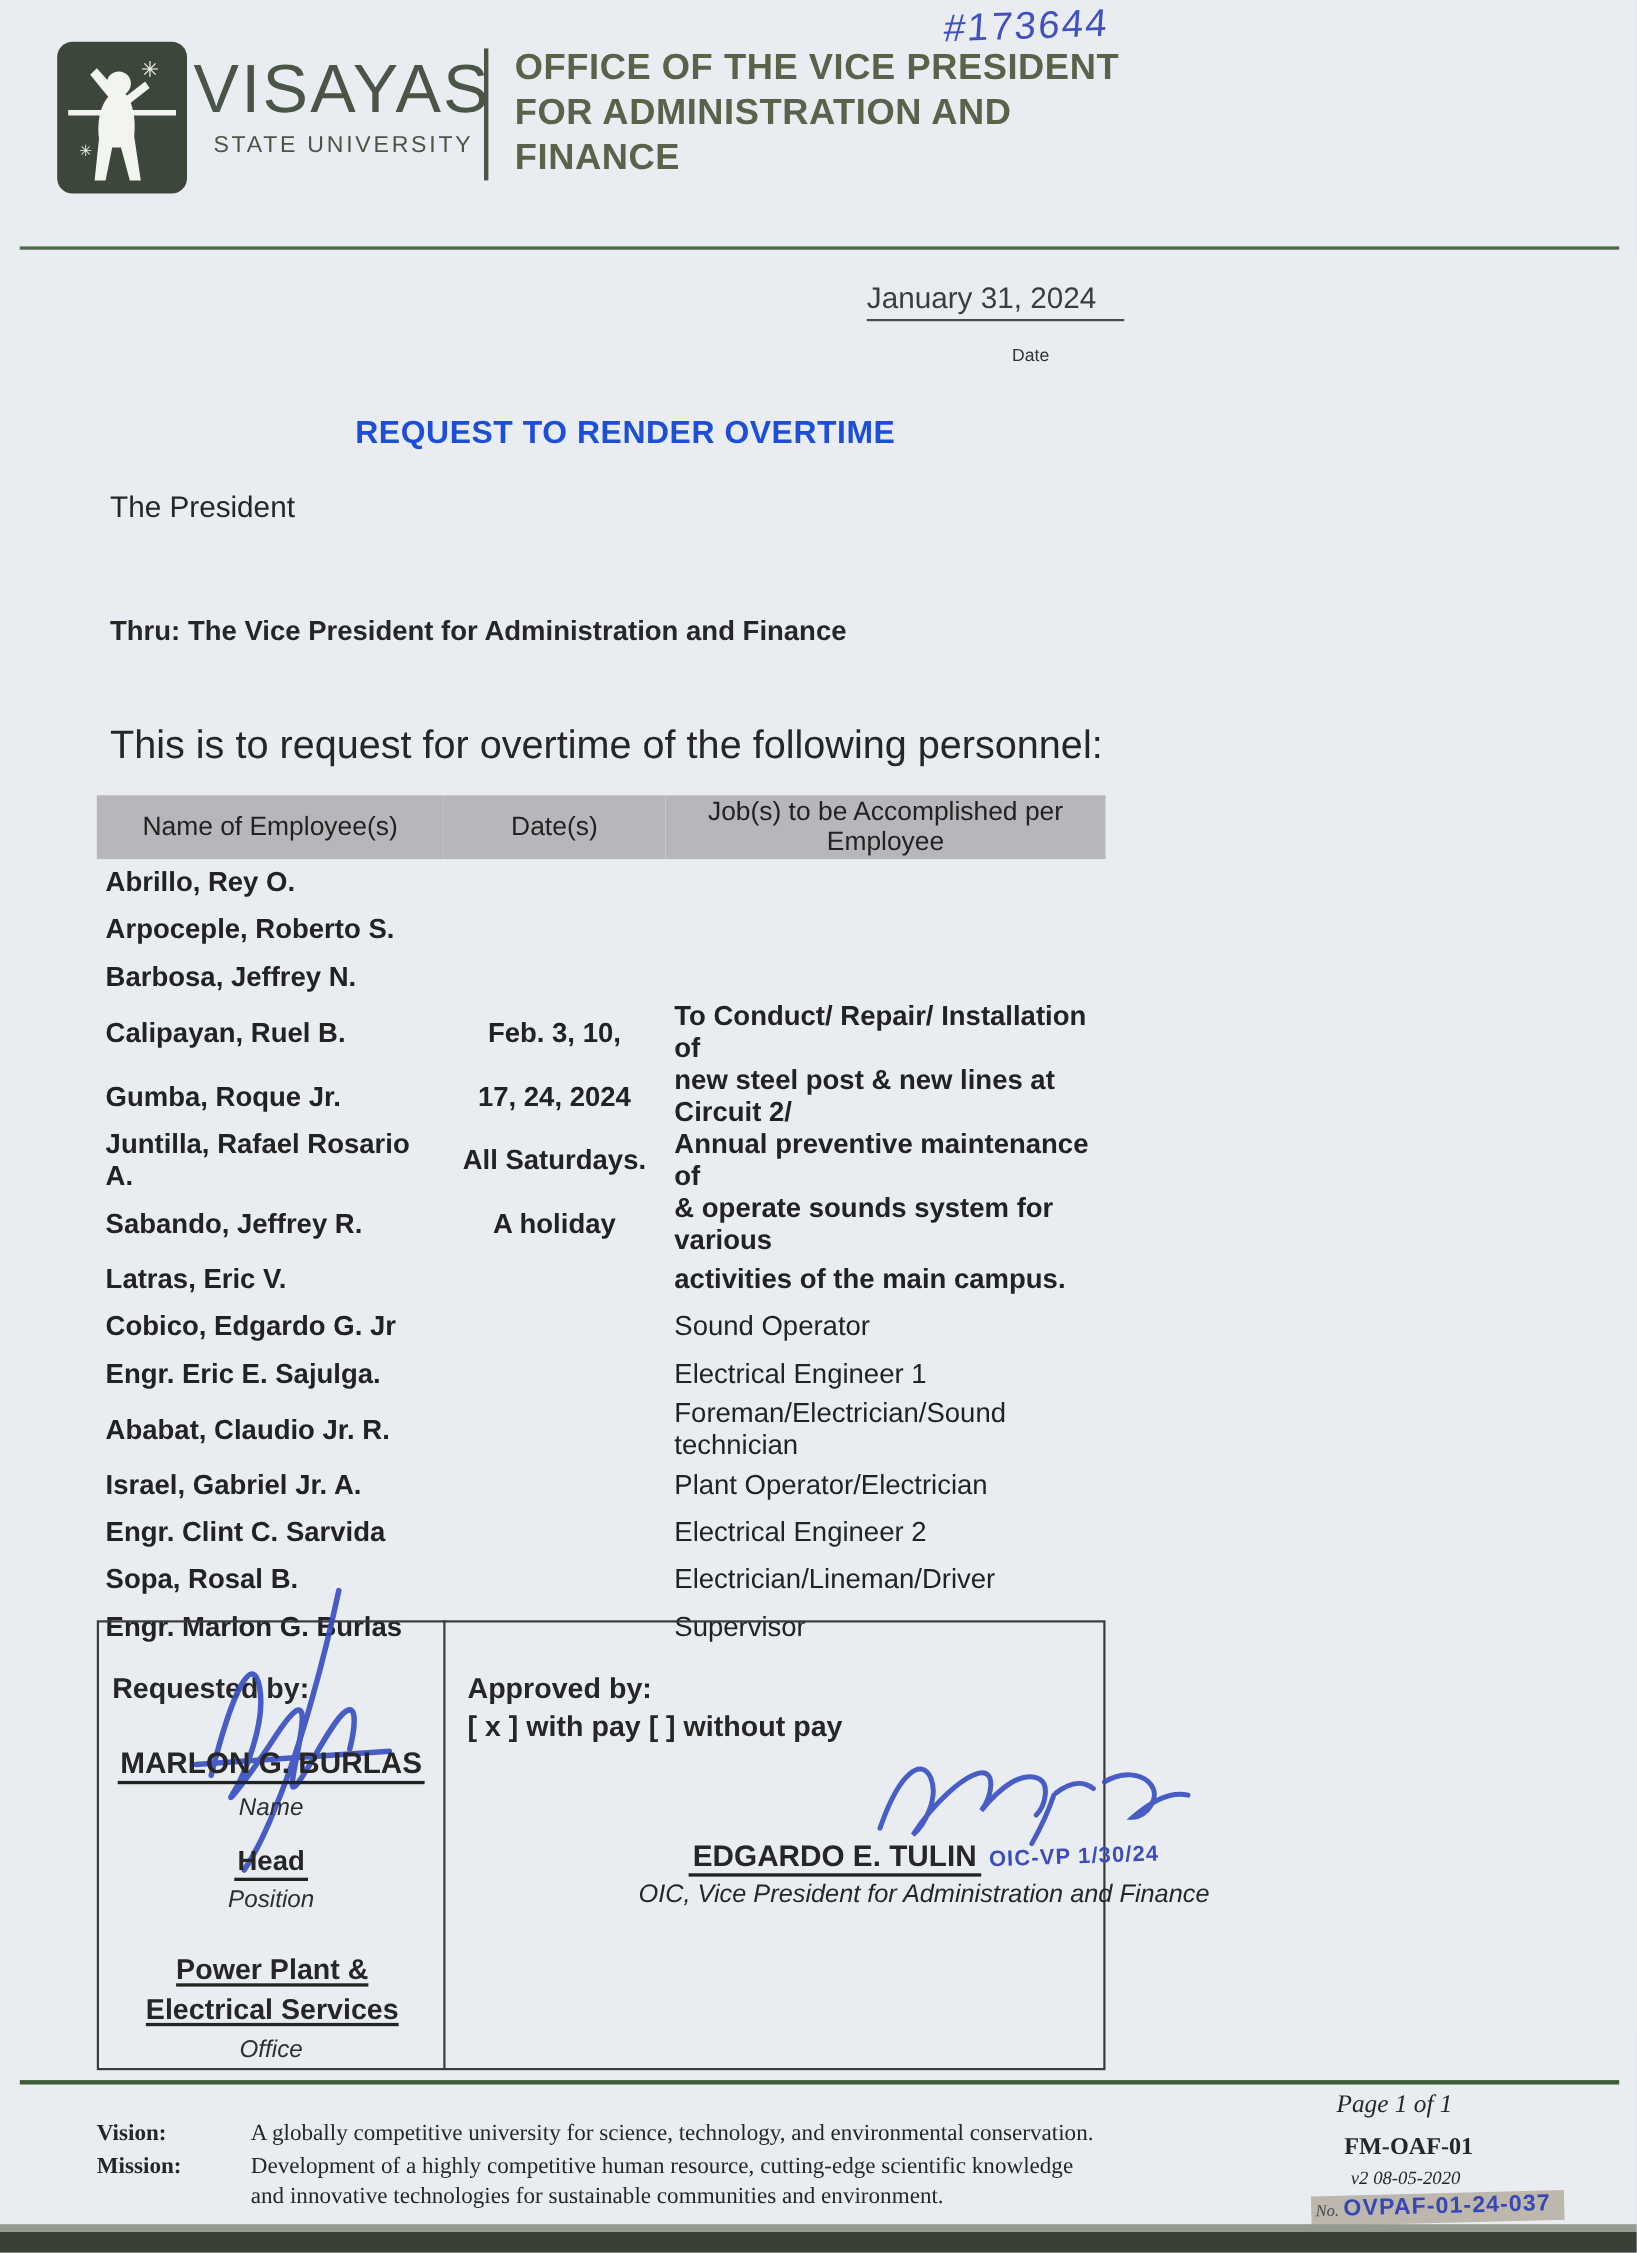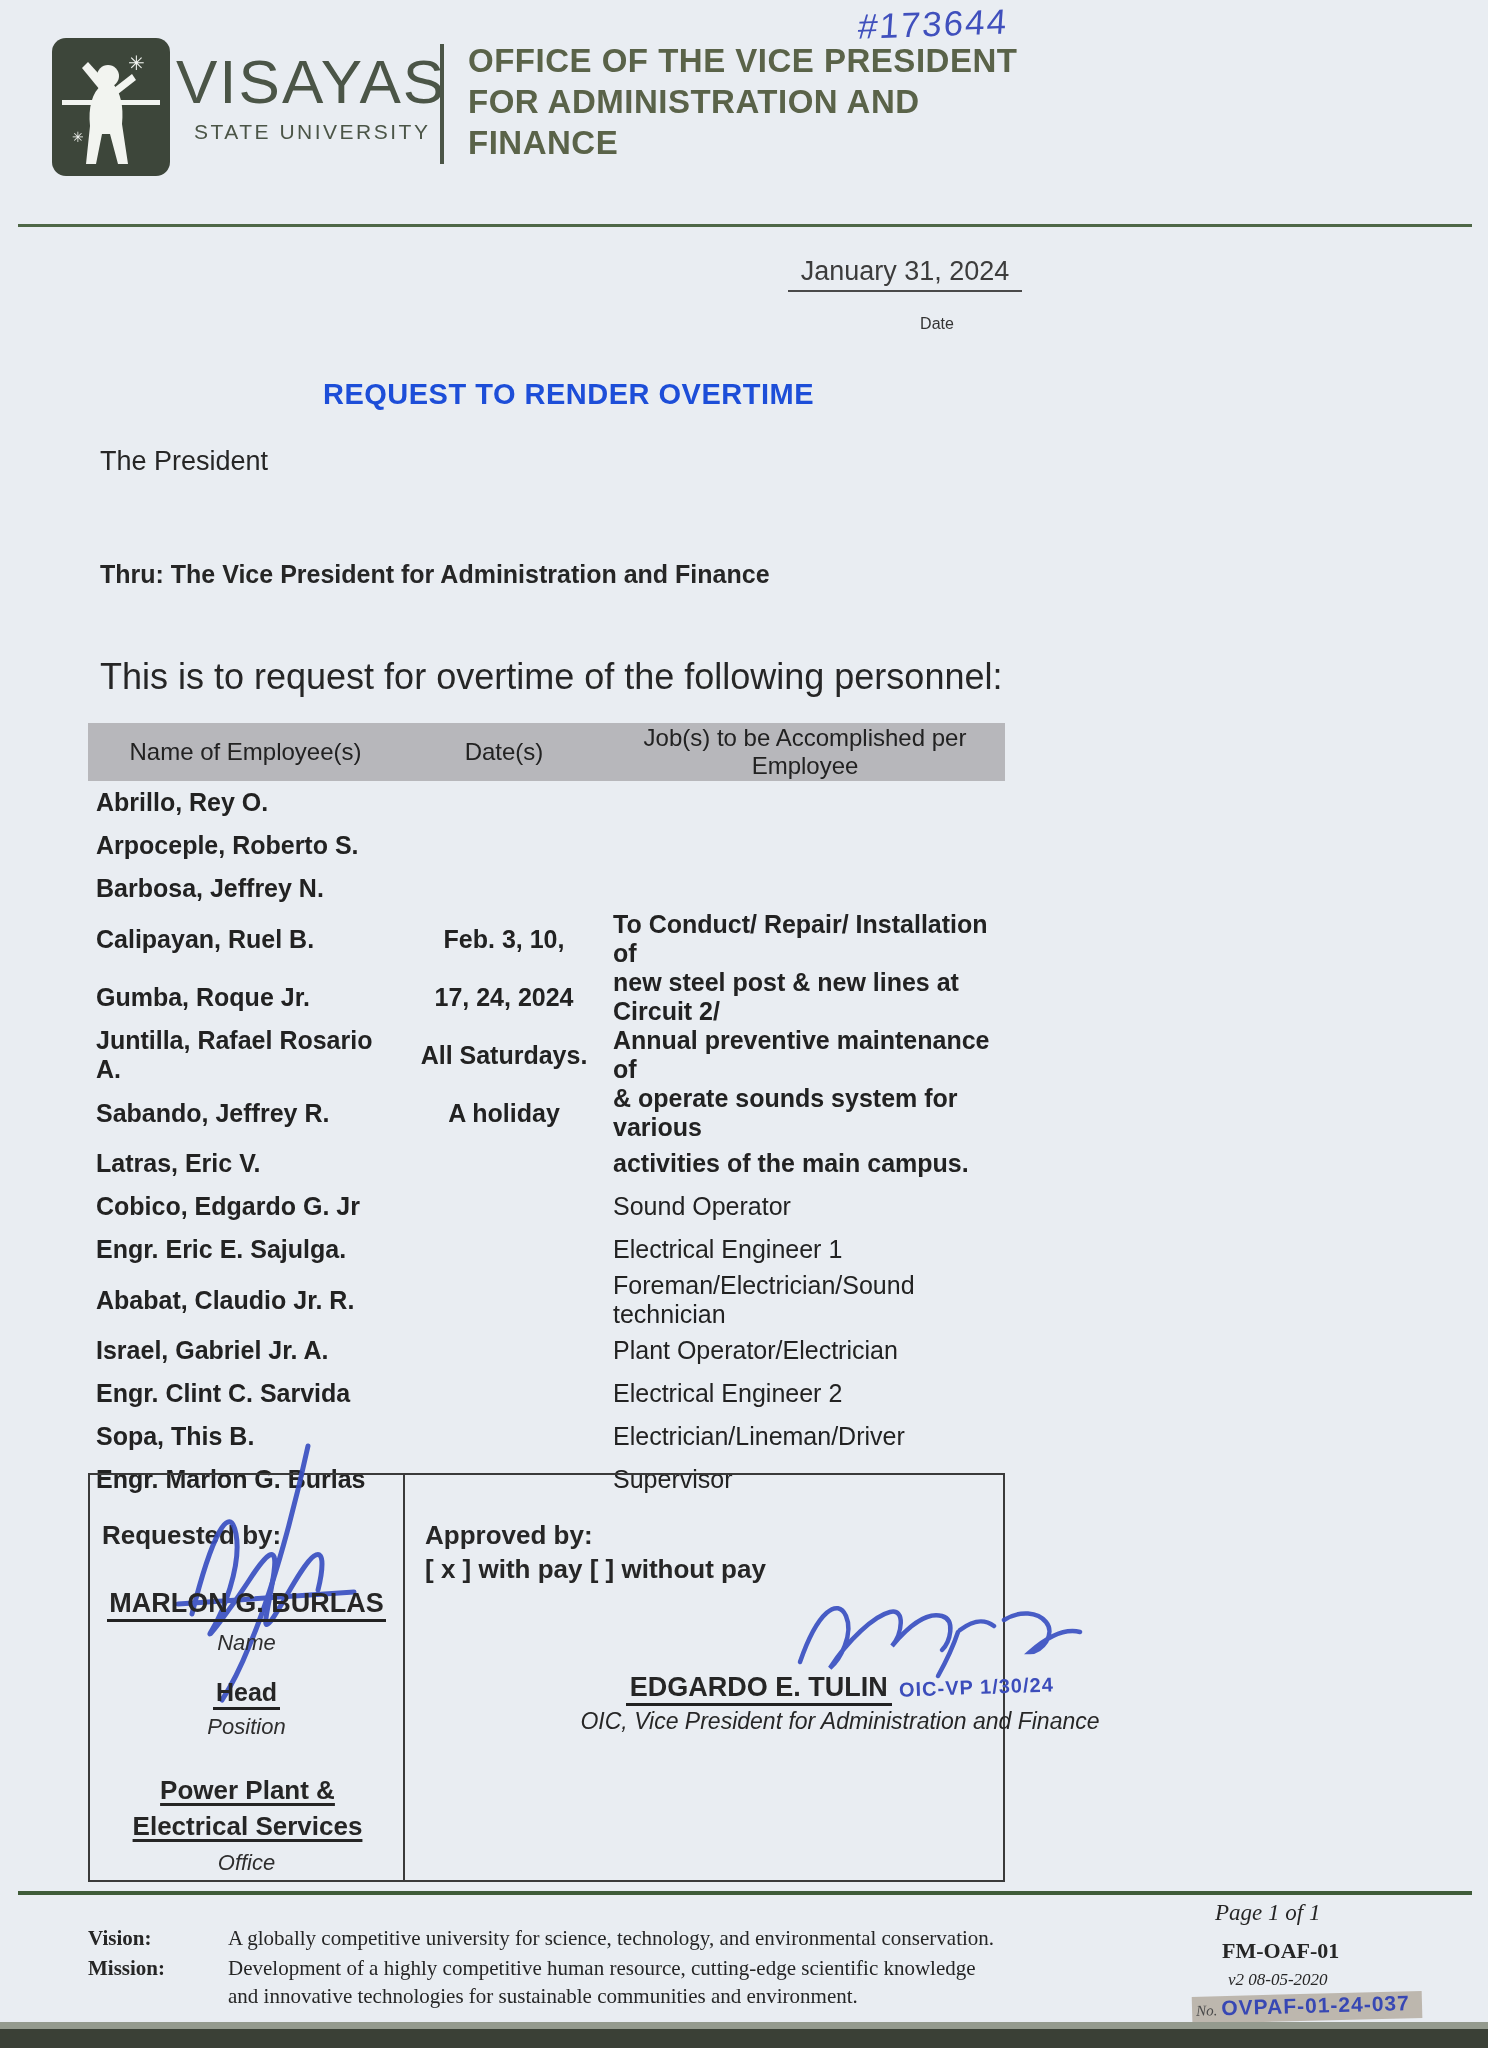--- a/index.html
+++ b/index.html
@@ -14,21 +14,21 @@
   .logo-wordmark{left:176px;top:46px;font-size:62px;letter-spacing:2px;color:#4b5547;font-weight:500;}
   .logo-sub{left:194px;top:120px;font-size:21px;letter-spacing:2.5px;color:#4b5547;}
   .hdr-divider{left:440px;top:44px;width:4px;height:120px;background:#4b5547;}
   .office-title{left:468px;top:40px;width:560px;font-size:33px;line-height:41px;font-weight:700;
                 color:#5a6349;letter-spacing:.5px;}
   .doc-number{left:858px;top:4px;font-size:35px;color:#4050bd;letter-spacing:2px;
               transform:rotate(-2deg) skewX(-6deg);font-weight:500;}
   .rule-top{left:18px;top:224px;width:1454px;height:3px;background:#4e6747;}
 
   
-  .date-line{left:788px;top:256px;width:234px;text-align:center;font-size:27px;color:#3c3c3c;
+  .date-line{left:788px;top:256px;width:234px;font-size:27px;color:#3c3c3c;
              border-bottom:2px solid #4a4a4a;padding-bottom:3px;}
   .date-label{left:820px;top:296px;width:234px;text-align:center;font-size:16px;color:#333;margin-top:19px;}
 
   
   .form-title{left:110px;top:378px;width:917px;text-align:center;font-size:29px;font-weight:700;
               letter-spacing:.5px;color:#1d4ed8;}
   .addressee{left:100px;top:446px;font-size:27px;font-weight:400;}
   .thru-line{left:100px;top:560px;font-size:25px;font-weight:700;}
   .intro-line{left:100px;top:656px;font-size:36px;}
 
@@ -197,21 +197,21 @@
           <td class="c-name">Israel, Gabriel Jr. A.</td>
           <td class="c-date"></td>
           <td class="c-job">Plant Operator/Electrician</td>
         </tr>
         <tr>
           <td class="c-name">Engr. Clint C. Sarvida</td>
           <td class="c-date"></td>
           <td class="c-job">Electrical Engineer 2</td>
         </tr>
         <tr>
-          <td class="c-name">Sopa, This B.</td>
+          <td class="c-name">Sopa, Rosal B.</td>
           <td class="c-date"></td>
           <td class="c-job">Electrician/Lineman/Driver</td>
         </tr>
         <tr>
           <td class="c-name">Engr. Marlon G. Burlas</td>
           <td class="c-date"></td>
           <td class="c-job">Supervisor</td>
         </tr>
       </tbody>
   </table>

